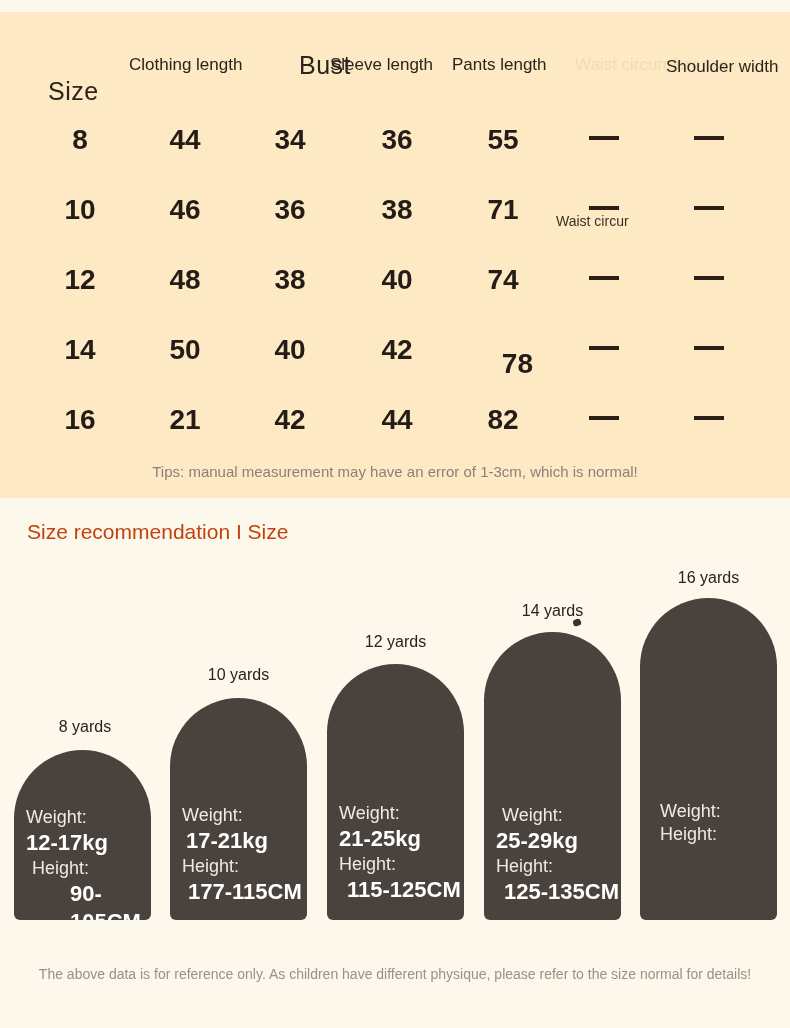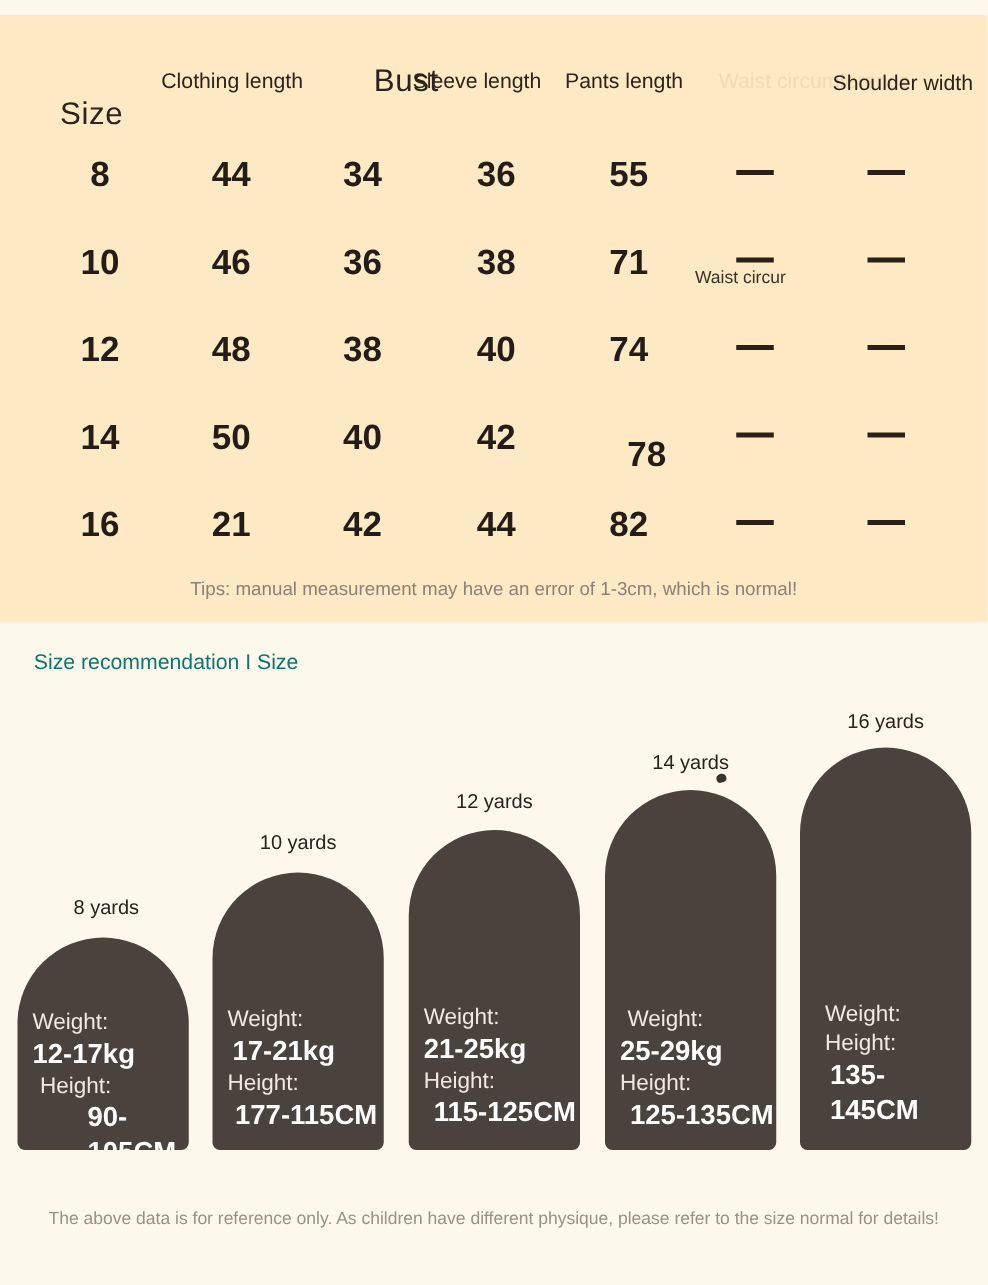--- a/index.html
+++ b/index.html
@@ -74,22 +74,22 @@
   
   .lower{
     position:absolute;
     left:0;top:498px;
     width:790px;height:530px;
     background:#fdf8ec;
   }
   .sec-title{
     position:absolute;
     left:27px;top:520px;
-    font-size:17px;
-    color:#0f766e;
+    font-size:21px;
+    color:#c2410c;
     font-family:"Liberation Sans", sans-serif;
   }
 
   .arch{
     position:absolute;
     background:#4a423c;
     border-radius:78px 78px 6px 6px;
     box-sizing:border-box;
     overflow:hidden;
   }
@@ -239,19 +239,18 @@
       <div class="val" style="padding-left:8px;">125-135CM</div>
     </div>
   </div>
   <div class="nub" style="left:573px;top:619px;background:#3a322c;"></div>
 
   <div class="arch-label" style="left:640px;top:569px;width:137px;">16 yards</div>
   <div class="arch" style="left:640px;top:598px;width:137px;height:322px;border-radius:69px 69px 6px 6px;">
     <div class="arch-text" style="top:202px;padding-left:14px;">
       <div class="lbl" style="padding-left:6px;">Weight:</div>
       <div class="lbl" style="padding-left:6px;">Height:</div>
-      <div class="val" style="padding-left:10px;">135-145CM</div>
     </div>
   </div>
 
   <div class="footer">The above data is for reference only. As children have different physique, please refer to the size normal for details!</div>
 
 </div>
 
 </body></html>

